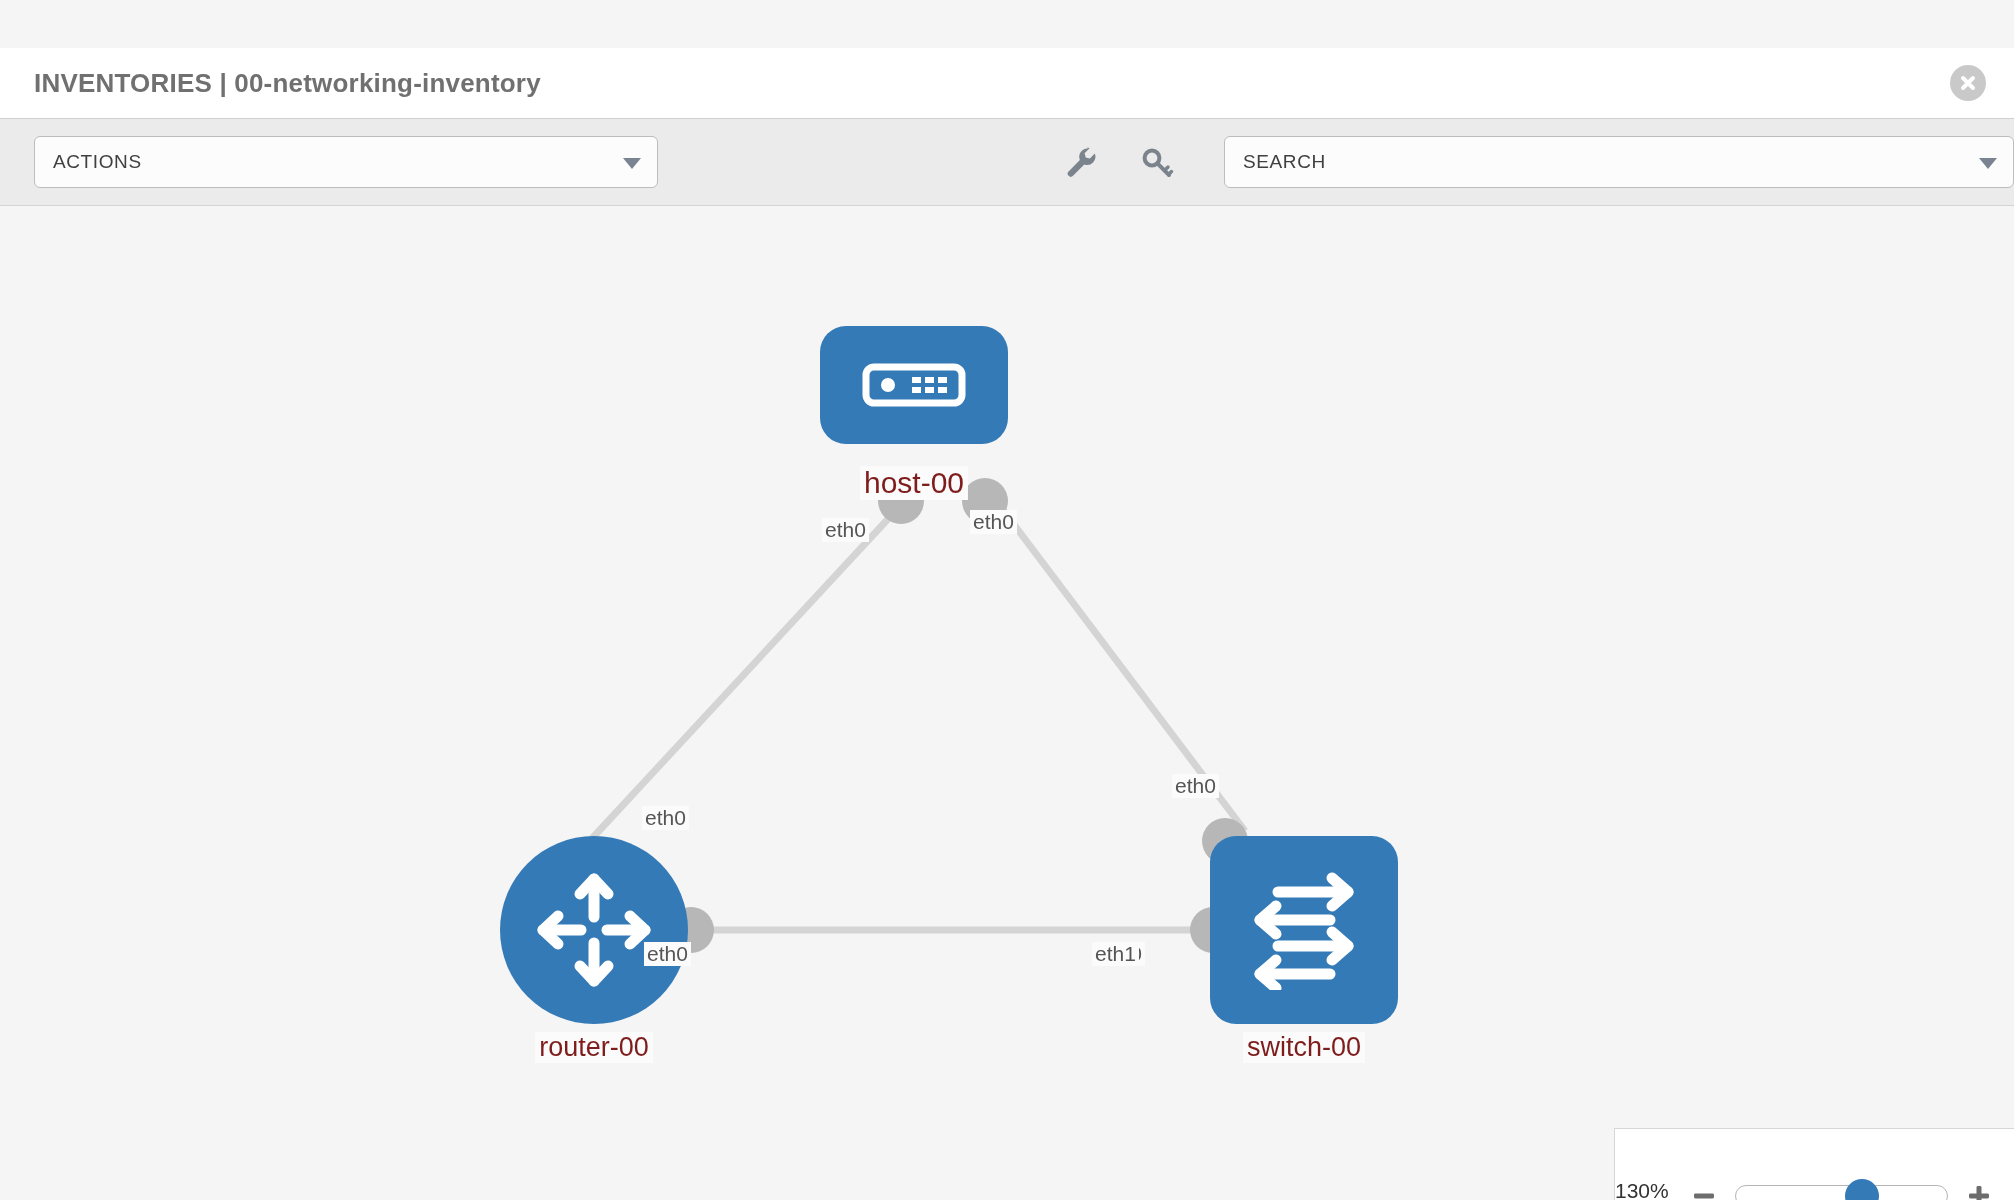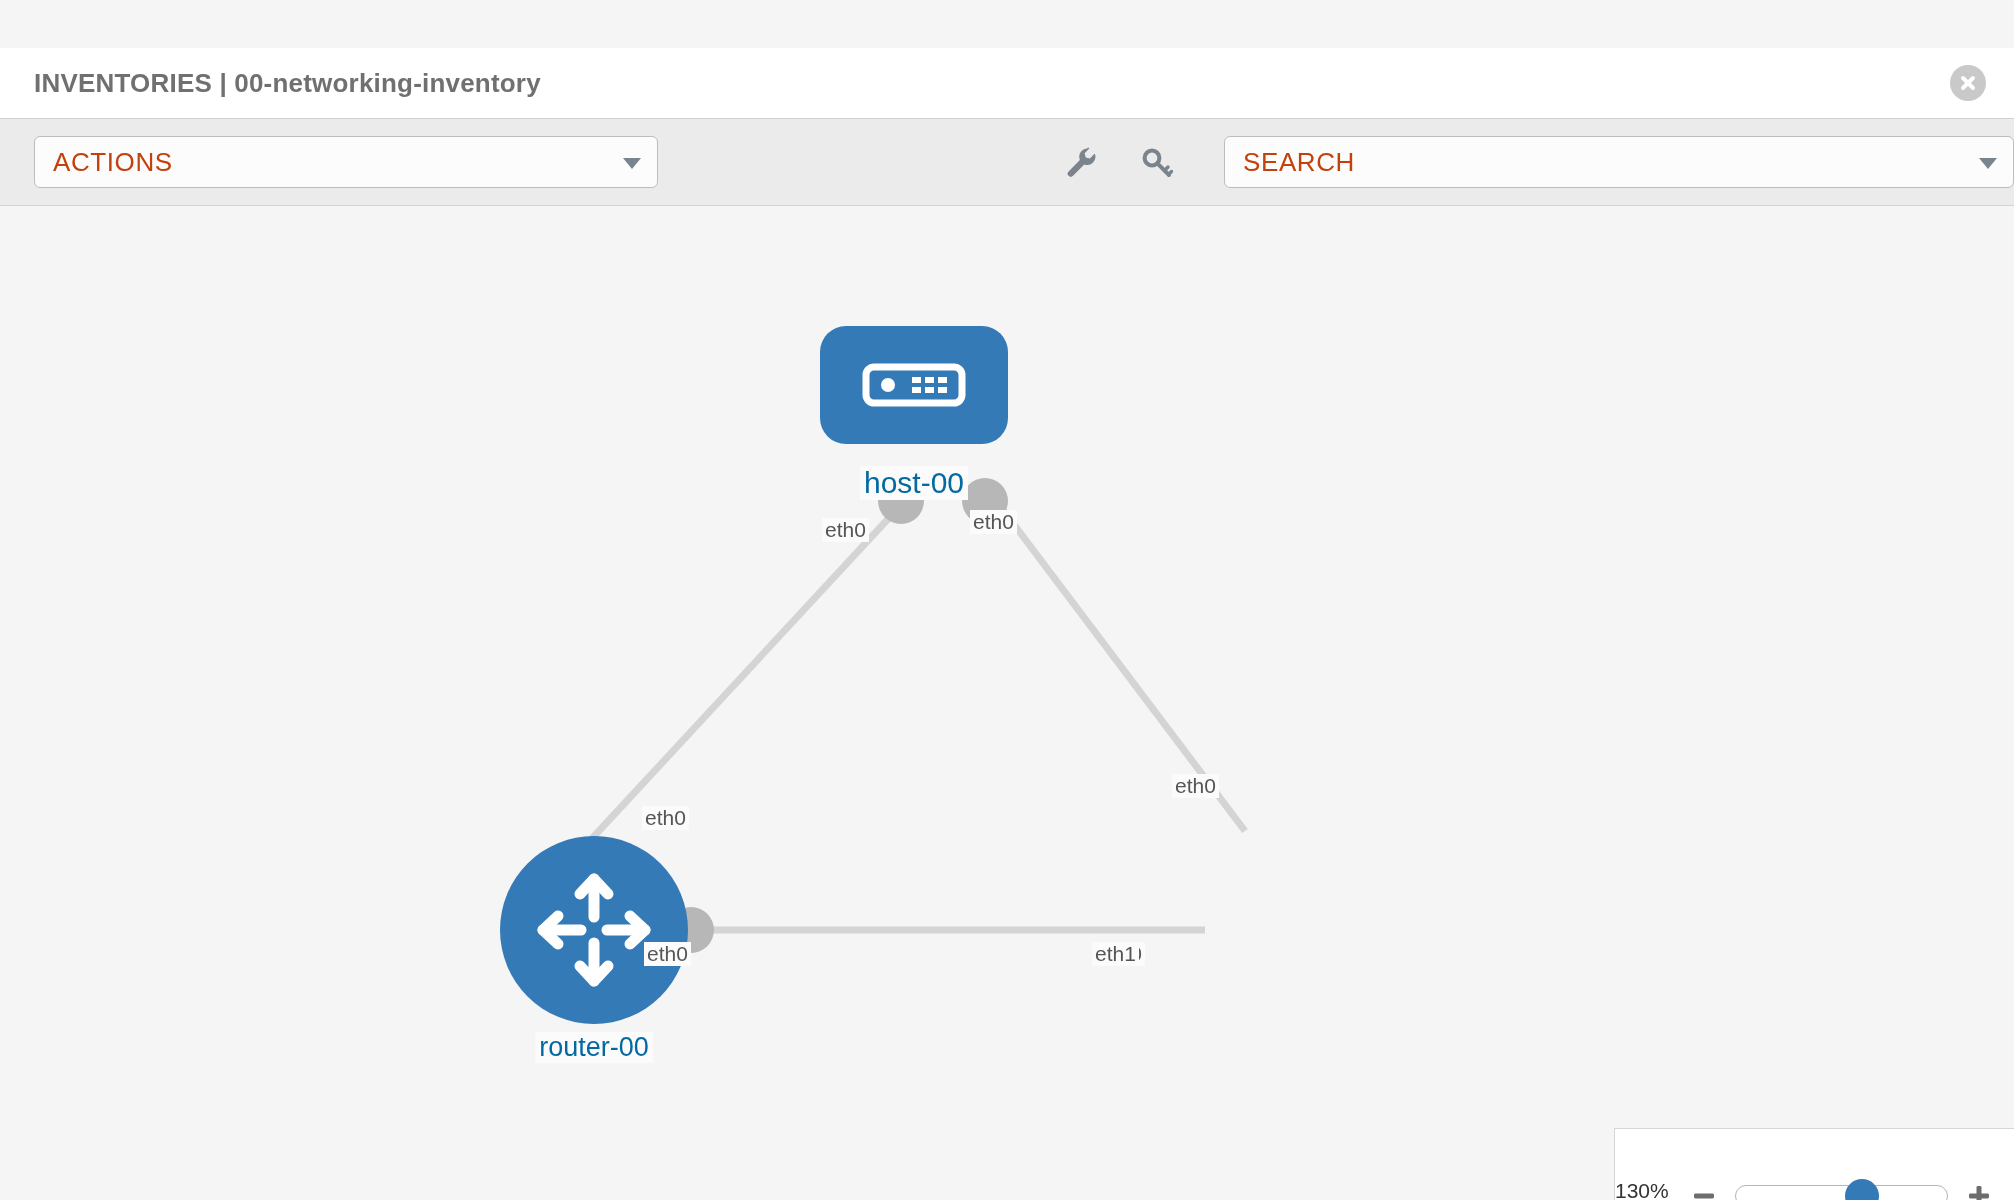--- a/index.html
+++ b/index.html
@@ -35,21 +35,21 @@
     border-bottom: 1px solid #d4d4d4;
     display: flex; align-items: center;
   }
   .select-box {
     position: relative; background: #fcfcfc;
     border: 1px solid #bdbdbd; border-radius: 6px;
     height: 52px; display: flex; align-items: center;
     padding: 0 46px 0 18px; cursor: pointer;
   }
   .select-box .sel-text {
-    font-size: 26px; color: #c2410c; letter-spacing: 0.6px;
+    font-size: 19px; color: #404040; letter-spacing: 0.6px;
     white-space: nowrap; overflow: hidden;
   }
   .caret {
     position: absolute; right: 16px; top: 50%; margin-top: -4px;
     width: 0; height: 0;
     border-left: 9px solid transparent; border-right: 9px solid transparent;
     border-top: 11px solid #7a8490;
   }
   #actions-select { margin-left: 34px; width: 802px; }
   #search-select  { margin-left: 0;    width: 790px; }
@@ -72,21 +72,21 @@
   .node-shape {
     background: #337ab7; display: flex; align-items: center; justify-content: center;
     cursor: pointer; position: relative; z-index: 3;
   }
   .node-rounded { width: 188px; height: 118px; border-radius: 26px; }
   .node-square  { width: 188px; height: 188px; border-radius: 26px; }
   .node-circle  { width: 188px; height: 188px; border-radius: 50%; }
 
   .node-label {
     position: absolute; left: 50%; transform: translateX(-50%);
-    font-size: 27px; color: #0369a1; white-space: nowrap;
+    font-size: 27px; color: #7f1d1d; white-space: nowrap;
     background: #fbfbfb; padding: 0 4px; z-index: 4;
   }
   .socket {
     position: absolute; width: 46px; height: 46px; border-radius: 50%;
     background: #b7b7b7; z-index: 2;
   }
   .iface-label {
     position: absolute; font-size: 21px; color: #555555;
     background: #fbfbfb; padding: 0 3px; white-space: nowrap; z-index: 5;
   }
@@ -200,20 +200,39 @@
             <path d="M110 59 L72 59"></path>
               <path d="M95 45 L110 59 L95 73"></path>
           </g>
         </svg>
       </div>
       <div class="node-label" style="top:196px;">router-00</div>
     </div>
     <div class="iface-label" style="left:644px; top:736px;">eth0</div>
     <div class="iface-label" style="left:642px; top:600px;">eth0</div>
 
+    <div class="node" style="left:1210px; top:630px;">
+      <div class="socket" style="left:-8px; top:-18px;"></div>
+      <div class="socket" style="left:-20px; top:71px;"></div>
+      <div class="node-shape node-square">
+        <svg width="120" height="120" viewBox="0 0 120 120" aria-hidden="true">
+          <g stroke="#ffffff" stroke-width="11" stroke-linecap="round" stroke-linejoin="round" fill="none">
+            <path d="M34 22 L104 22"></path>
+              <path d="M88 8 L104 22 L88 36"></path>
+            <path d="M86 50 L16 50"></path>
+              <path d="M32 36 L16 50 L32 64"></path>
+            <path d="M34 76 L104 76"></path>
+              <path d="M88 62 L104 76 L88 90"></path>
+            <path d="M86 104 L16 104"></path>
+              <path d="M32 90 L16 104 L32 118"></path>
+          </g>
+        </svg>
+      </div>
+      <div class="node-label" style="top:196px;">switch-00</div>
+    </div>
     <div class="iface-label" style="left:1172px; top:568px;">eth0</div>
 
     <div class="iface-label" style="left:1098px; top:736px; z-index:5;">eth0</div>
     <div class="iface-label" style="left:1092px; top:736px; z-index:6;">eth1</div>
 
     <div class="zoom-panel">
       <div class="zoom-value">130%</div>
       <div class="zoom-row">
         <div class="zoom-btn">
           <svg width="26" height="26" viewBox="0 0 26 26" aria-hidden="true">

